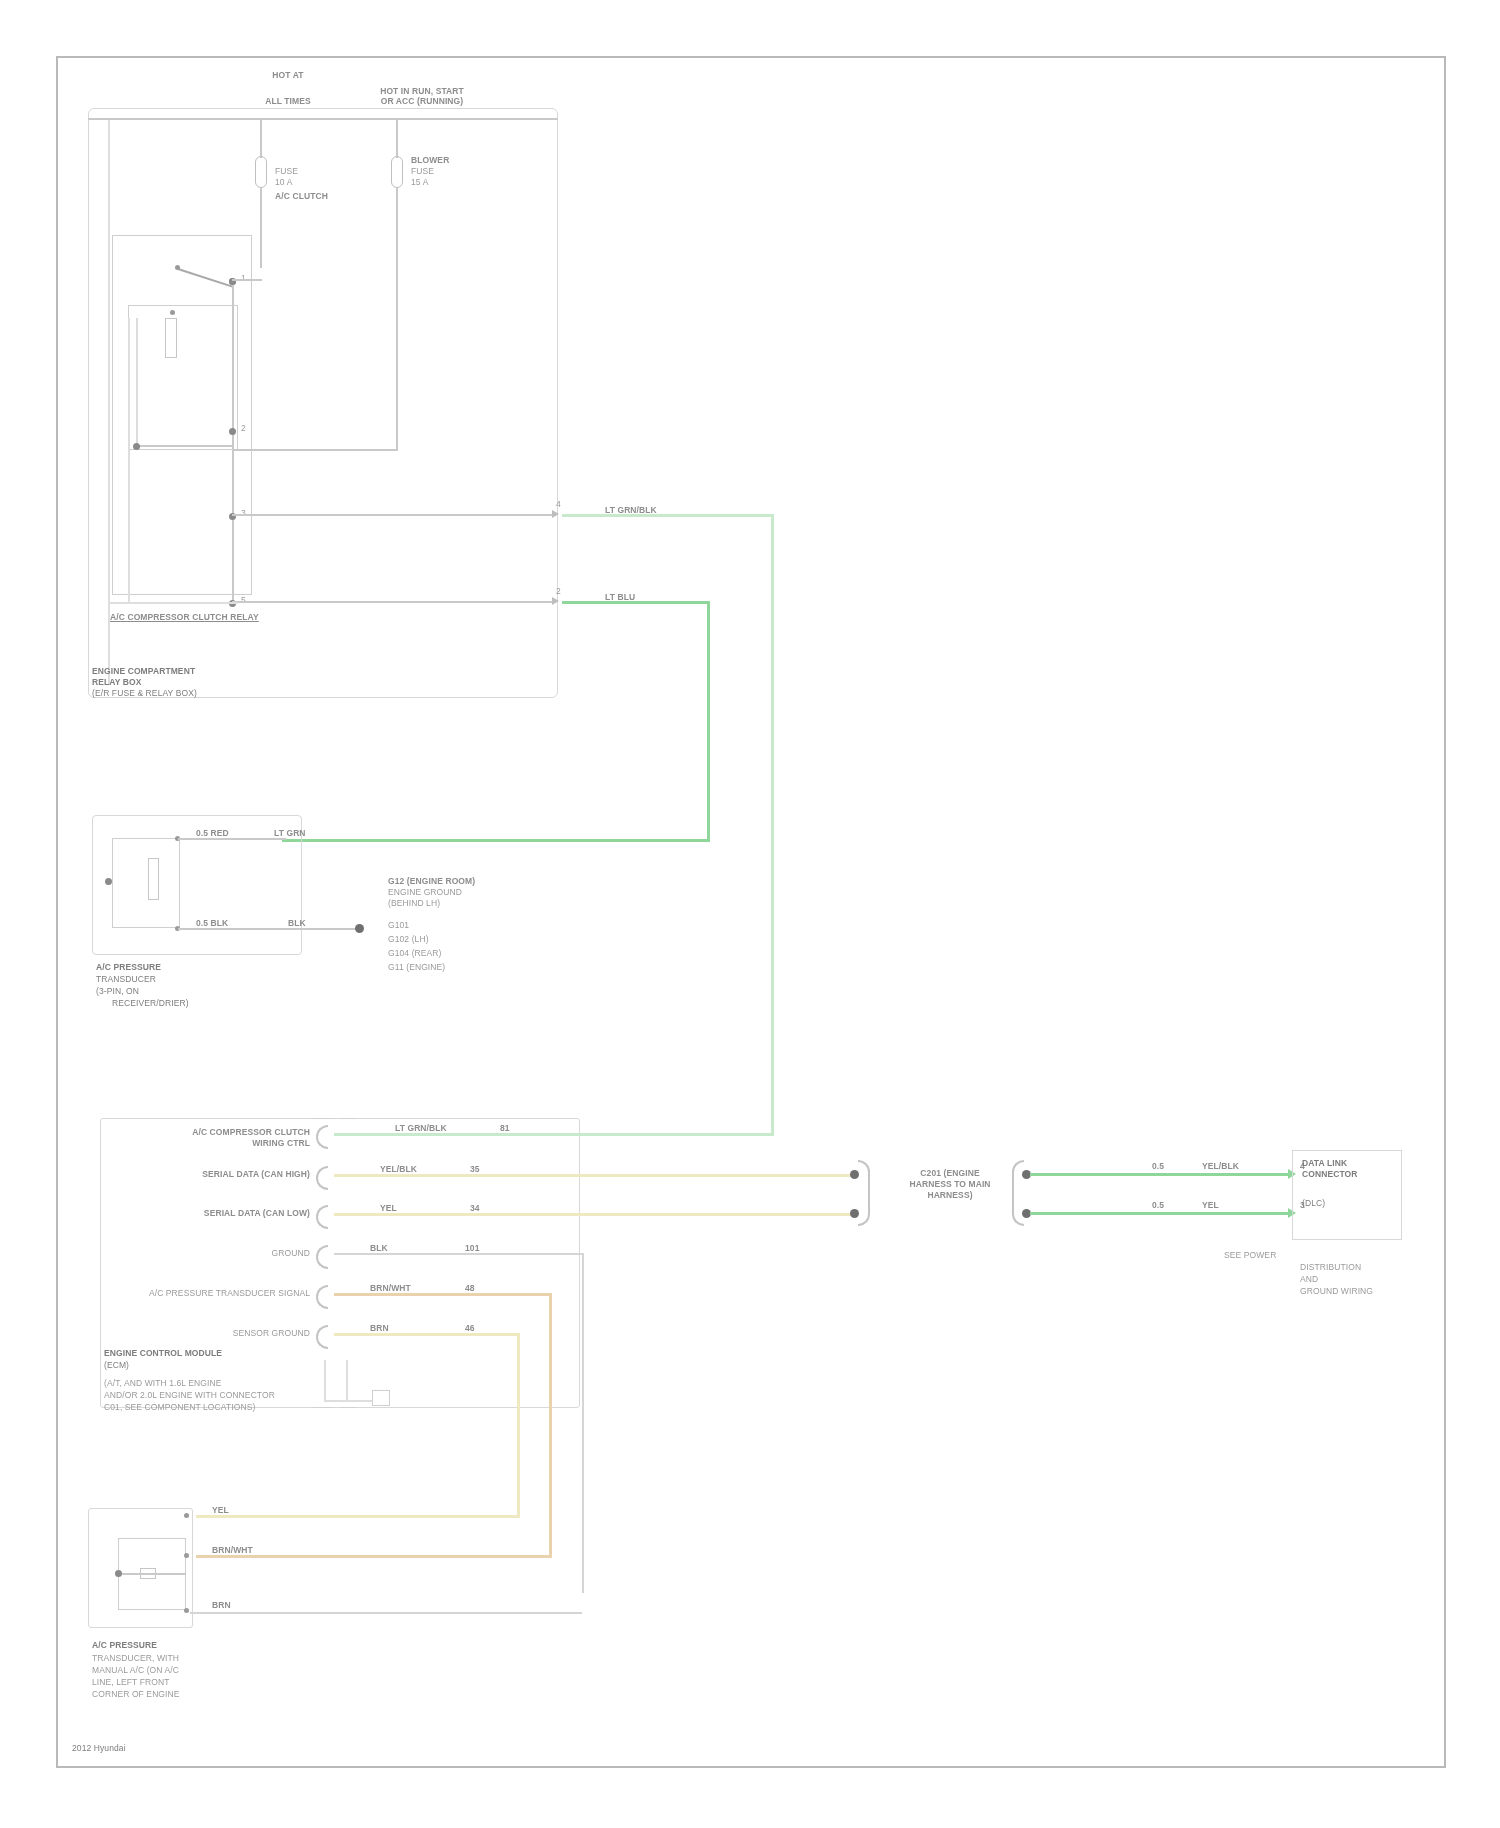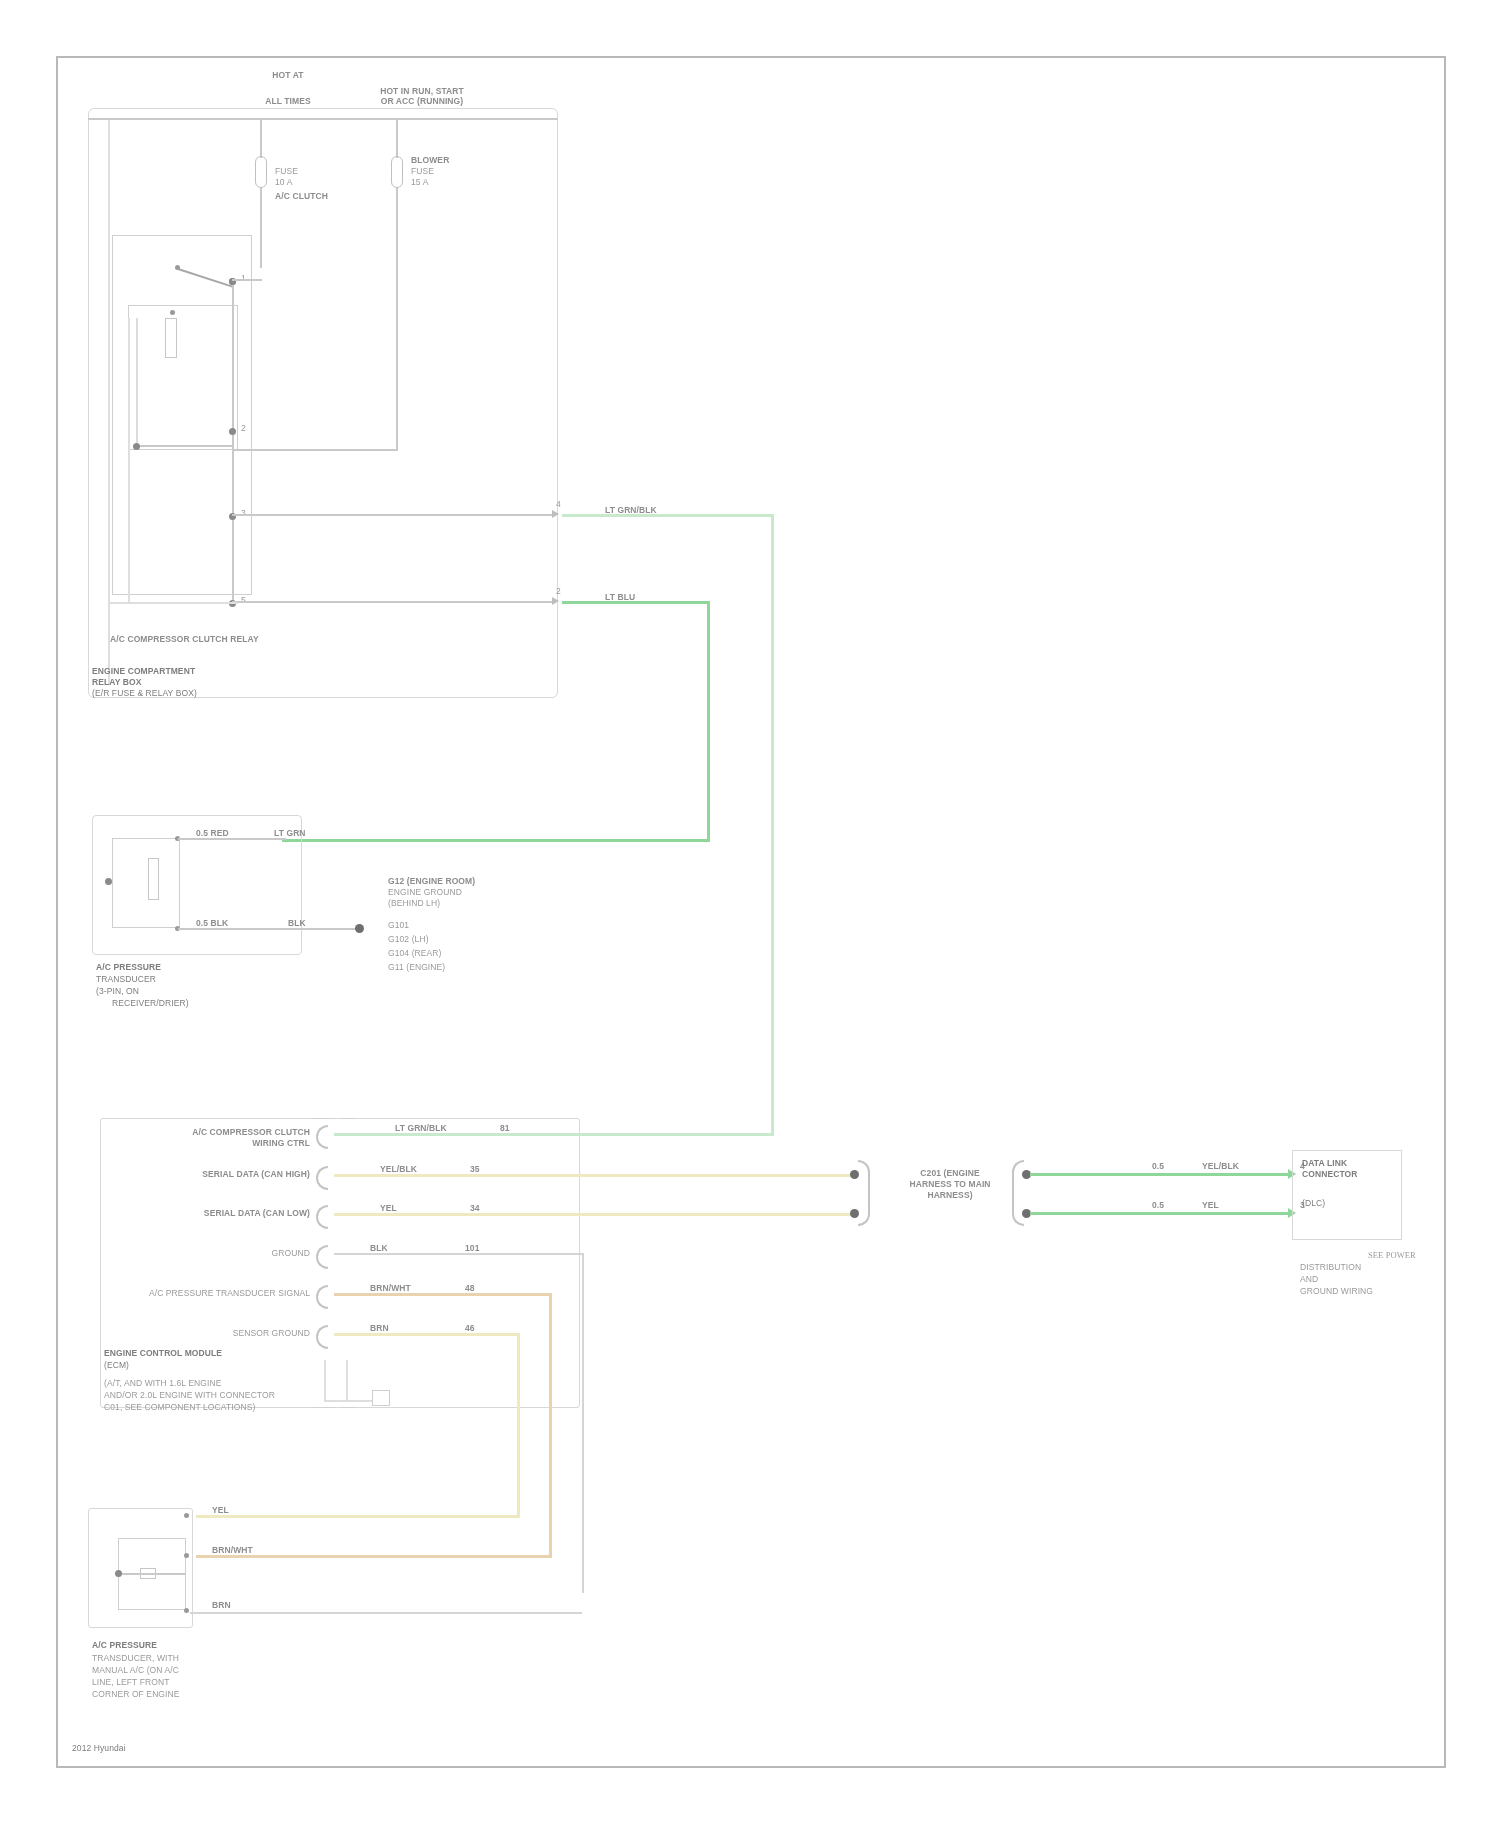--- a/index.html
+++ b/index.html
@@ -180,21 +180,21 @@
   <div class="hline" style="left:136px;top:445px;width:96px;"></div>
   <div class="vline" style="left:136px;top:318px;height:128px;background:#dcdcdc;"></div>
   <div class="dot" style="left:133px;top:443px;"></div>
 
   <div class="hline" style="left:232px;top:514px;width:320px;"></div>
   <div class="hline" style="left:232px;top:601px;width:320px;"></div>
 
   <div class="vline" style="left:128px;top:318px;height:285px;background:#dedede;"></div>
   <div class="hline" style="left:108px;top:602px;width:130px;background:#dedede;"></div>
 
-  <div class="t b" style="left:110px;top:634px;">A/C COMPRESSOR CLUTCH RELAY</div>
+  <div class="t b" style="left:110px;top:612px;text-decoration:underline;">A/C COMPRESSOR CLUTCH RELAY</div>
 
   <div class="hline" style="left:232px;top:449px;width:166px;"></div>
 
   <div class="t b dk" style="left:92px;top:666px;">ENGINE COMPARTMENT</div>
   <div class="t b dk" style="left:92px;top:677px;">RELAY BOX</div>
   <div class="t dk" style="left:92px;top:688px;">(E/R FUSE &amp; RELAY BOX)</div>
 
   <div class="arrow-gray" style="left:552px;top:510px;"></div>
   <div class="t" style="left:556px;top:499px;">4</div>
   <div class="t b" style="left:605px;top:505px;">LT GRN/BLK</div>
@@ -325,21 +325,21 @@
   <div class="t b" style="left:1202px;top:1200px;">YEL</div>
   <div class="arrow" style="left:1288px;top:1208px;"></div>
   <div class="t b" style="left:1300px;top:1200px;">3</div>
 
   <div class="box thin" style="left:1292px;top:1150px;width:110px;height:90px;"></div>
 
   <div class="t b dk" style="left:1302px;top:1158px;">DATA LINK</div>
   <div class="t b dk" style="left:1302px;top:1169px;">CONNECTOR</div>
   <div class="t dk" style="left:1302px;top:1198px;">(DLC)</div>
 
-  <div class="t" style="left:1368px;top:1250px;font-family:Liberation Serif, serif;">SEE POWER</div>
+  <div class="t" style="left:1224px;top:1250px;">SEE POWER</div>
   <div class="t" style="left:1300px;top:1262px;">DISTRIBUTION</div>
   <div class="t" style="left:1300px;top:1274px;">AND</div>
   <div class="t" style="left:1300px;top:1286px;">GROUND WIRING</div>
 
   <div class="box thin" style="left:88px;top:1508px;width:105px;height:120px;border-radius:3px;"></div>
   <div class="box thin2" style="left:118px;top:1538px;width:68px;height:72px;"></div>
 
   <div class="elem" style="left:140px;top:1568px;width:16px;height:11px;"></div>
   <div class="dot" style="left:115px;top:1570px;"></div>
   <div class="hline" style="left:122px;top:1573px;width:64px;"></div>

